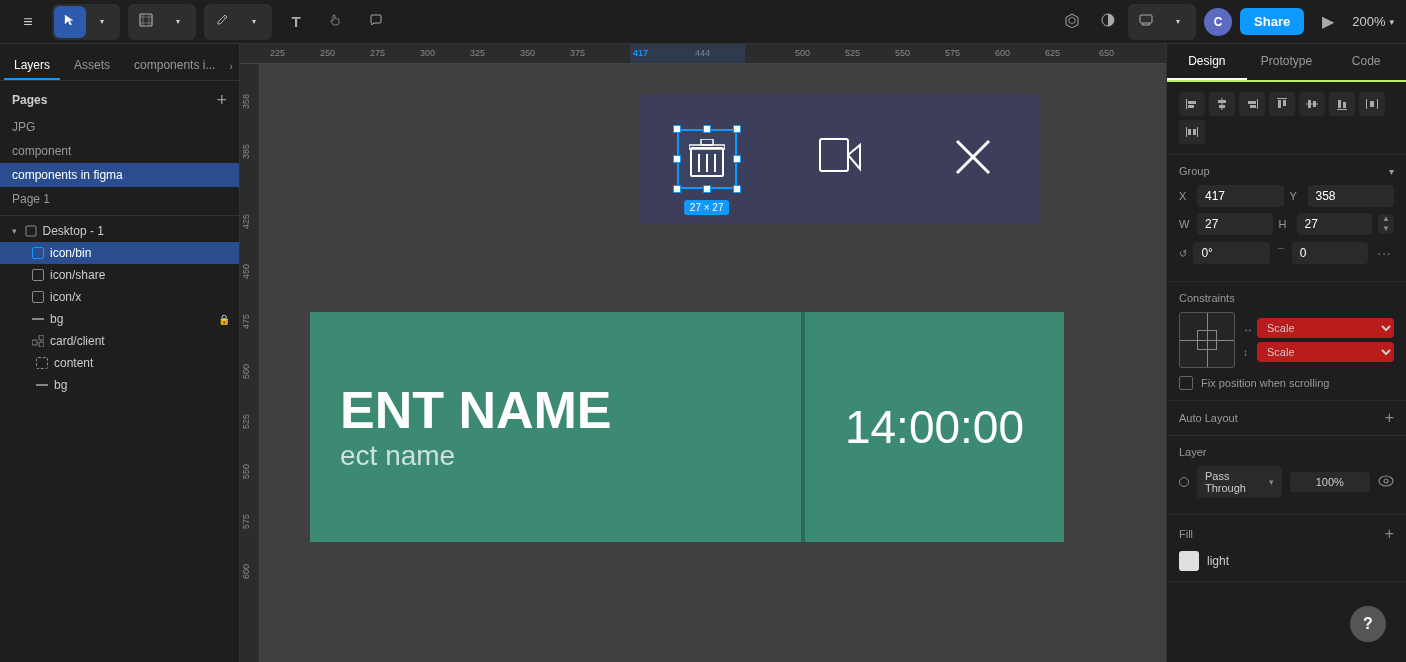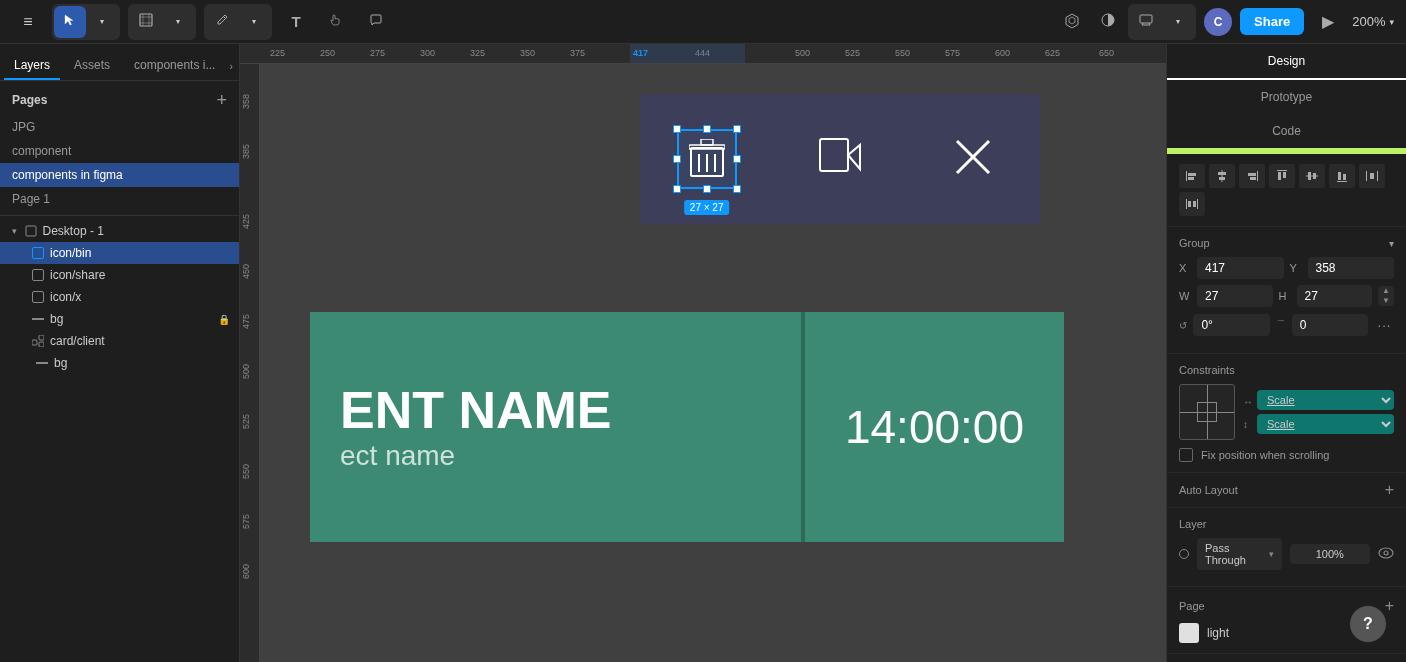--- a/index.html
+++ b/index.html
@@ -191,22 +191,21 @@
       width: 240px;
       background: #1e1e1e;
       border-left: 1px solid #333;
       display: flex;
       flex-direction: column;
       flex-shrink: 0;
       overflow-y: auto;
     }
     .right-panel-tabs {
       display: flex;
-      border-bottom: 6px solid #bef264;
-      flex-direction: column;
+      border-bottom: 2px solid #bef264;
     }
     .right-panel-tab {
       flex: 1;
       padding: 10px 0;
       text-align: center;
       font-size: 12px;
       color: #999;
       cursor: pointer;
     }
     .right-panel-tab.active {
@@ -289,27 +288,26 @@
       display: flex; flex-direction: column; gap: 4px; flex: 1;
     }
     .constraint-select-row {
       display: flex; align-items: center; gap: 4px;
     }
     .constraint-select-label {
       font-size: 10px; color: #888; width: 10px;
     }
     .constraint-select {
       flex: 1;
-      background: #0f766e;
+      background: #b91c1c;
       border: none;
       border-radius: 4px;
       padding: 3px 6px;
       font-size: 11px; color: #ccc;
       cursor: pointer;
-      text-decoration: underline;
     }
     .checkbox-row {
       display: flex; align-items: center; gap: 8px;
     }
     .checkbox-box {
       width: 14px; height: 14px;
       border: 1px solid #666;
       border-radius: 2px;
       cursor: pointer;
     }
@@ -584,20 +582,24 @@
       <span style="width:12px; height:12px; display:inline-flex; align-items:center; justify-content:center; flex-shrink:0;">
         <svg width="12" height="12" viewBox="0 0 12 12">
           <rect x="0" y="5" width="5" height="5" rx="1" fill="none" stroke="#888" stroke-width="1"></rect>
           <rect x="7" y="0" width="5" height="5" rx="1" fill="none" stroke="#888" stroke-width="1"></rect>
           <rect x="7" y="7" width="5" height="5" rx="1" fill="none" stroke="#888" stroke-width="1"></rect>
         </svg>
       </span>
       <span class="layer-name">card/client</span>
     </div>
 
+    <div class="layer-item layer-indent-2">
+      <span style="width:12px; height:12px; display:inline-block; border: 1px dashed #888; border-radius:2px; flex-shrink:0;"></span>
+      <span class="layer-name">content</span>
+    </div>
 
     <div class="layer-item layer-indent-2">
       <span style="width:12px; height:2px; display:inline-block; background: #888; flex-shrink:0;"></span>
       <span class="layer-name">bg</span>
     </div>
   </div>
 
   <div class="canvas-area">
 
     <div class="ruler-top">
@@ -851,21 +853,21 @@
           <svg width="16" height="12" viewBox="0 0 16 12" fill="none">
             <ellipse cx="8" cy="6" rx="7" ry="5" stroke="#888" stroke-width="1.2" fill="none"></ellipse>
             <circle cx="8" cy="6" r="2" stroke="#888" stroke-width="1.2" fill="none"></circle>
           </svg>
         </span>
       </div>
     </div>
 
     <div class="fill-section">
       <div class="fill-header">
-        <span class="fill-title">Page</span>
+        <span class="fill-title">Fill</span>
         <span class="fill-add">+</span>
       </div>
       <div class="fill-row">
         <div class="fill-swatch" style="background:#e0e0e0;"></div>
         <span class="fill-label">light</span>
       </div>
     </div>
 
   </div>
 

